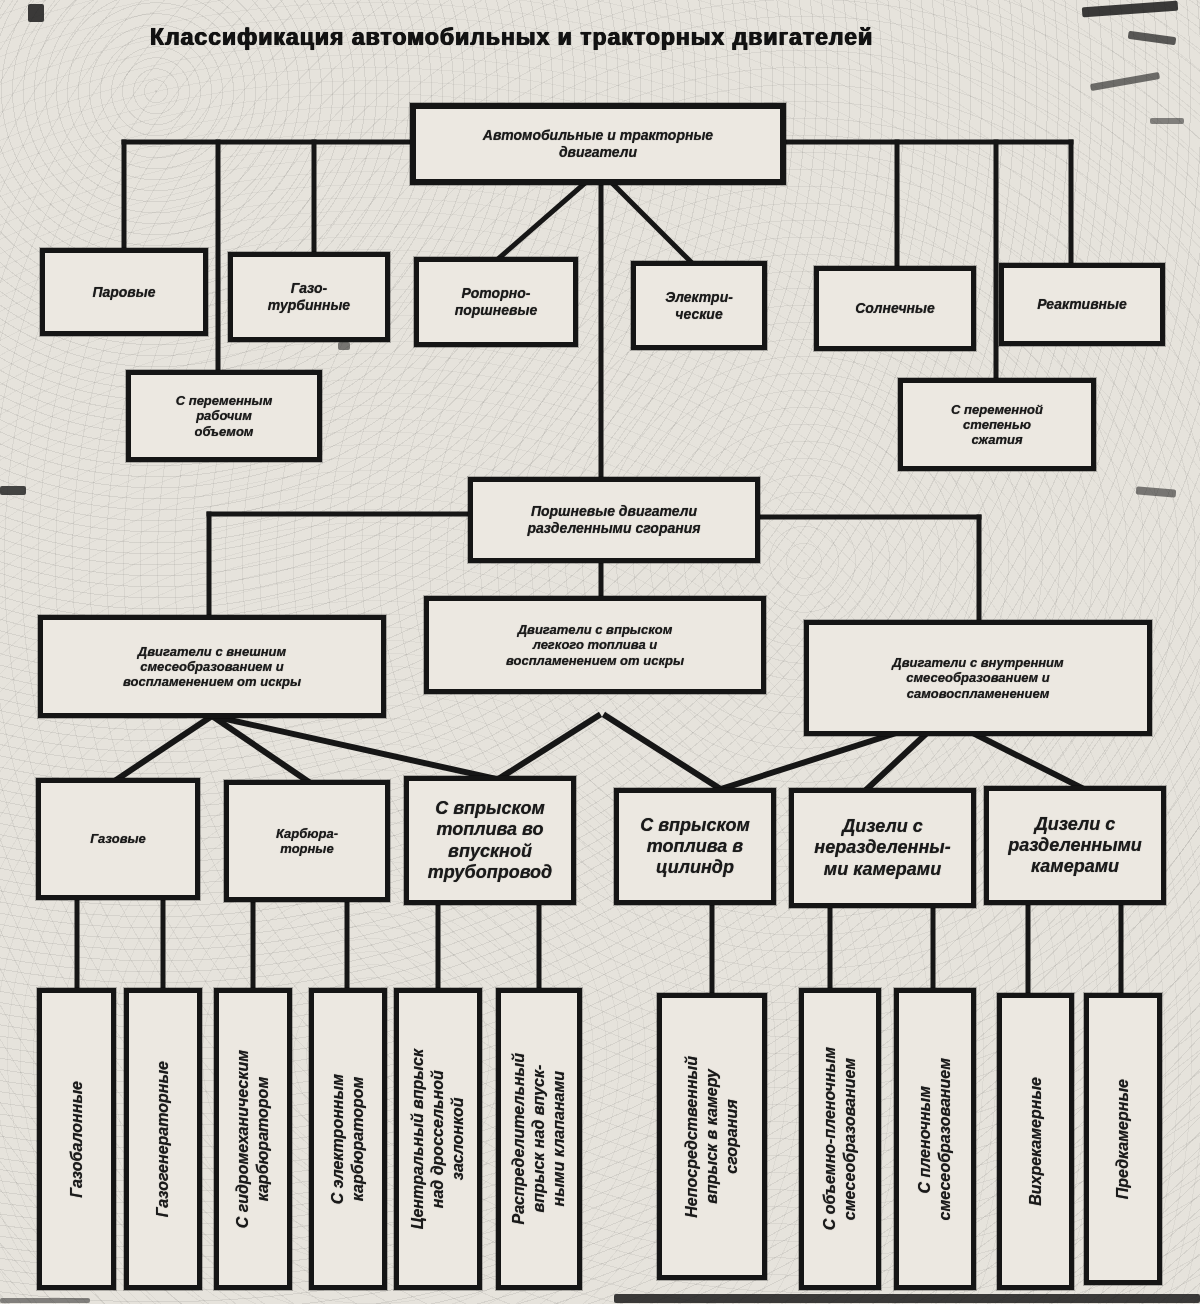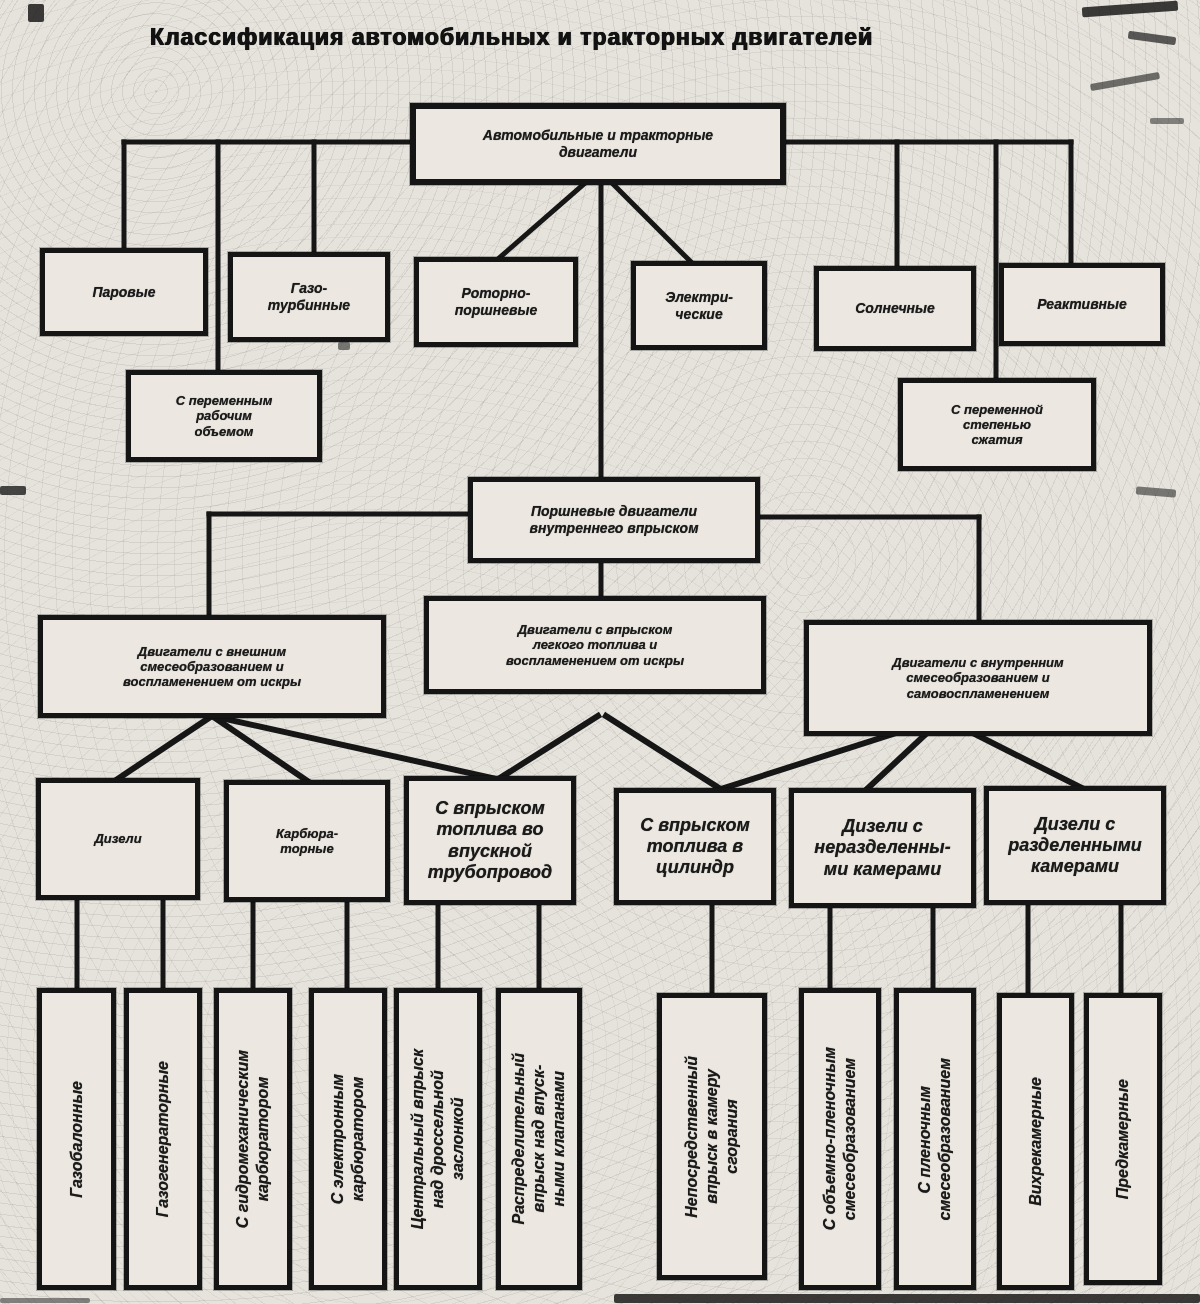--- a/index.html
+++ b/index.html
@@ -118,33 +118,33 @@
   <div class="node fs20" style="left:999px;top:263px;width:166px;height:83px">Реактивные</div>
 
   <div class="node fs19" style="left:126px;top:370px;width:196px;height:92px">С переменным
 рабочим
 объемом</div>
   <div class="node fs19" style="left:898px;top:378px;width:198px;height:93px">С переменной
 степенью
 сжатия</div>
 
   <div class="node fs20" style="left:468px;top:477px;width:292px;height:86px">Поршневые двигатели
-внутреннего впрыском</div>
+разделенными сгорания</div>
 
   <div class="node fs19" style="left:38px;top:615px;width:348px;height:103px">Двигатели с внешним
 смесеобразованием и
 воспламенением от искры</div>
   <div class="node fs19" style="left:424px;top:596px;width:342px;height:98px">Двигатели с впрыском
 легкого топлива и
 воспламенением от искры</div>
   <div class="node fs19" style="left:804px;top:620px;width:348px;height:116px">Двигатели с внутренним
 смесеобразованием и
 самовоспламенением</div>
 
-  <div class="node fs19" style="left:36px;top:778px;width:164px;height:122px">Дизели</div>
+  <div class="node fs19" style="left:36px;top:778px;width:164px;height:122px">Газовые</div>
   <div class="node fs19" style="left:224px;top:780px;width:166px;height:122px">Карбюра-
 торные</div>
   <div class="node fs18" style="left:404px;top:776px;width:172px;height:129px">С впрыском
 топлива во
 впускной
 трубопровод</div>
   <div class="node fs18" style="left:614px;top:788px;width:162px;height:117px">С впрыском
 топлива в
 цилиндр</div>
   <div class="node fs18" style="left:789px;top:788px;width:187px;height:120px">Дизели с

